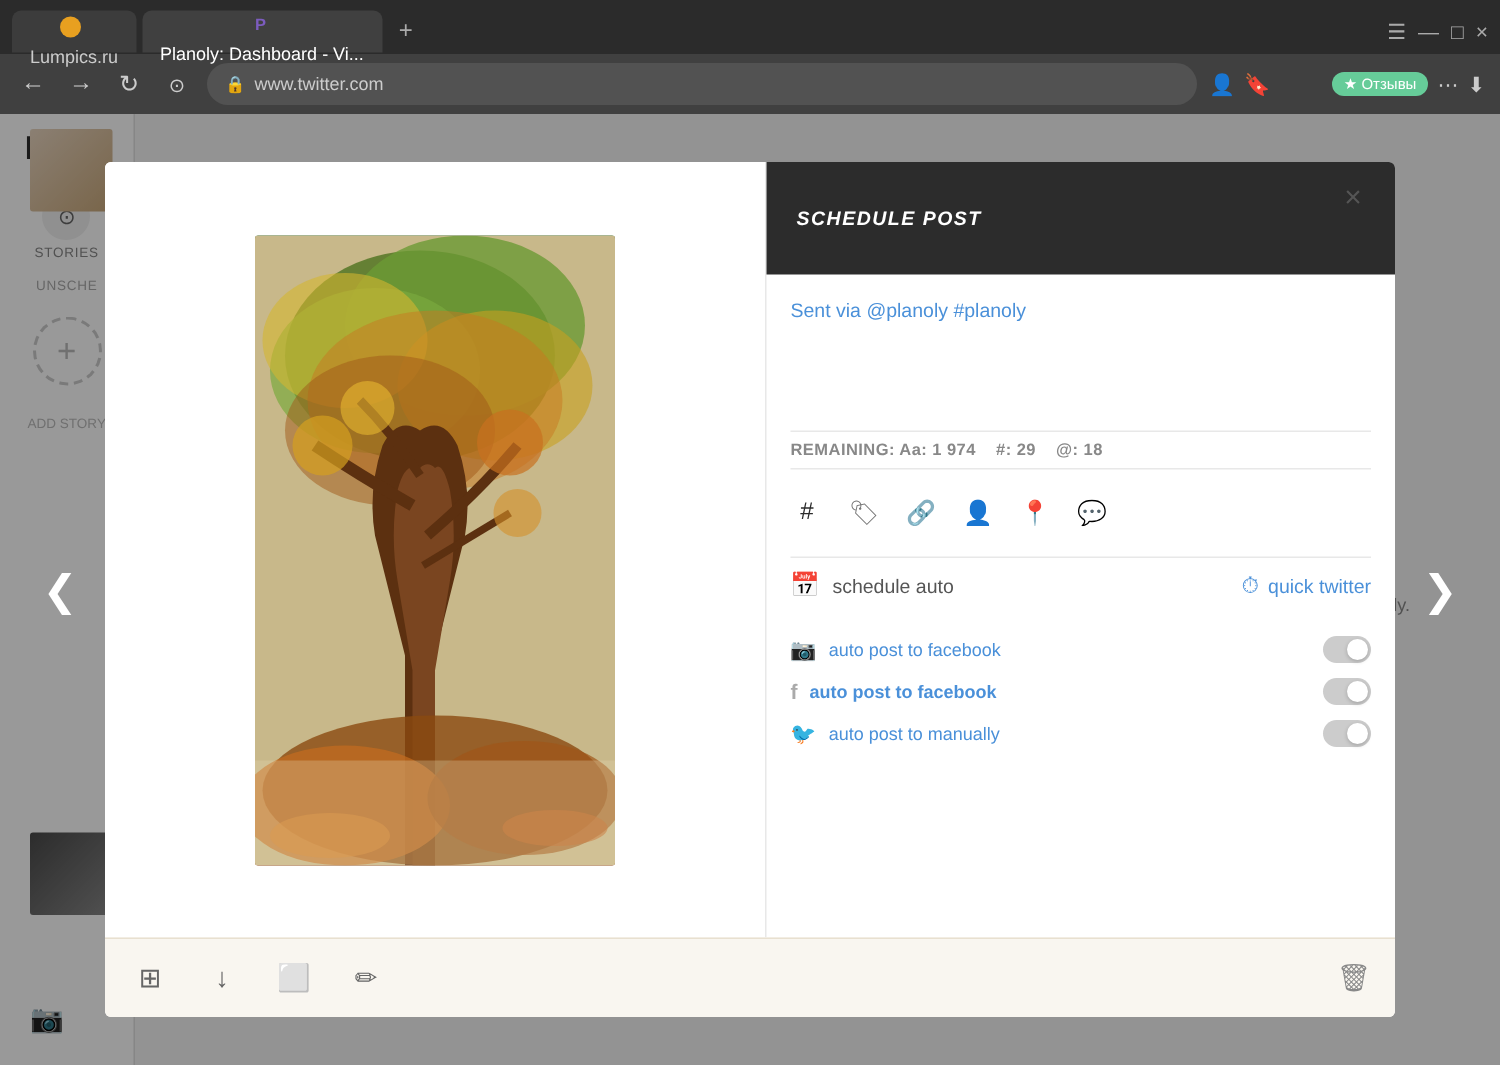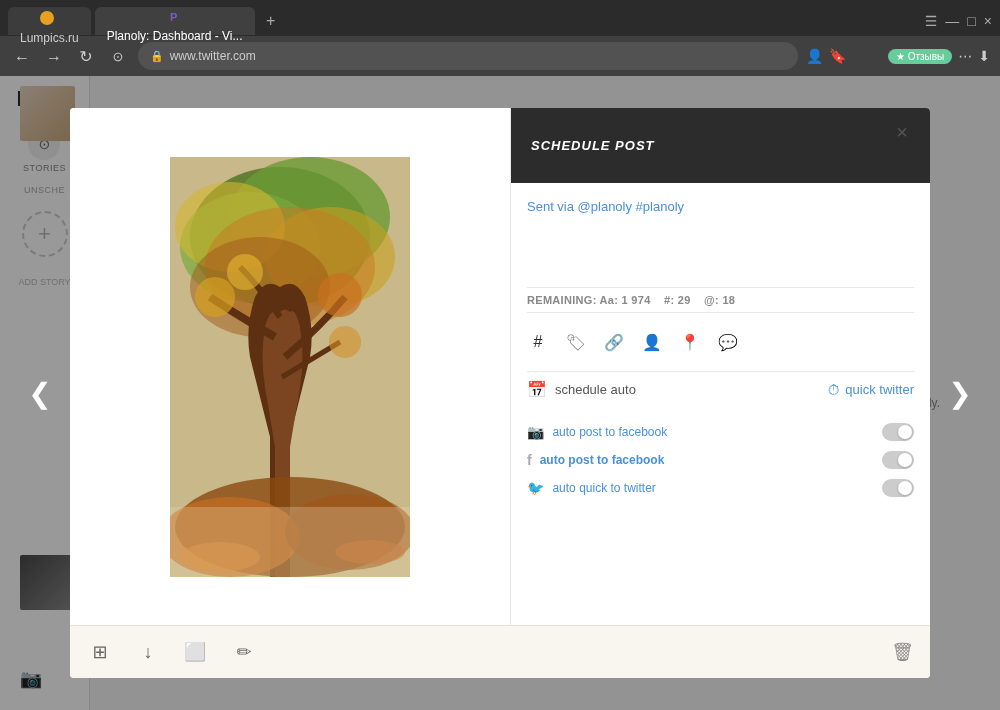--- a/index.html
+++ b/index.html
@@ -730,21 +730,21 @@
                 <div class="auto-post-row">
                   <div class="auto-post-label">
                     <span class="auto-post-icon" style="font-weight:bold;font-size:14px;color:#aaa;">f</span>
                     <span style="color:#4a90d9;font-size:12px;font-weight:bold;">auto post to facebook</span>
                   </div>
                   <div class="toggle"></div>
                 </div>
                 <div class="auto-post-row">
                   <div class="auto-post-label">
                     <span class="auto-post-icon">🐦</span>
-                    <span style="color:#4a90d9;font-size:12px;">auto quick to twitter</span>
+                    <span style="color:#4a90d9;font-size:12px;">auto post to manually</span>
                   </div>
                   <div class="toggle"></div>
                 </div>
               </div>
             </div>
           </div>
         </div>
 
         <div class="modal-footer">
           <div class="footer-left-tools">

